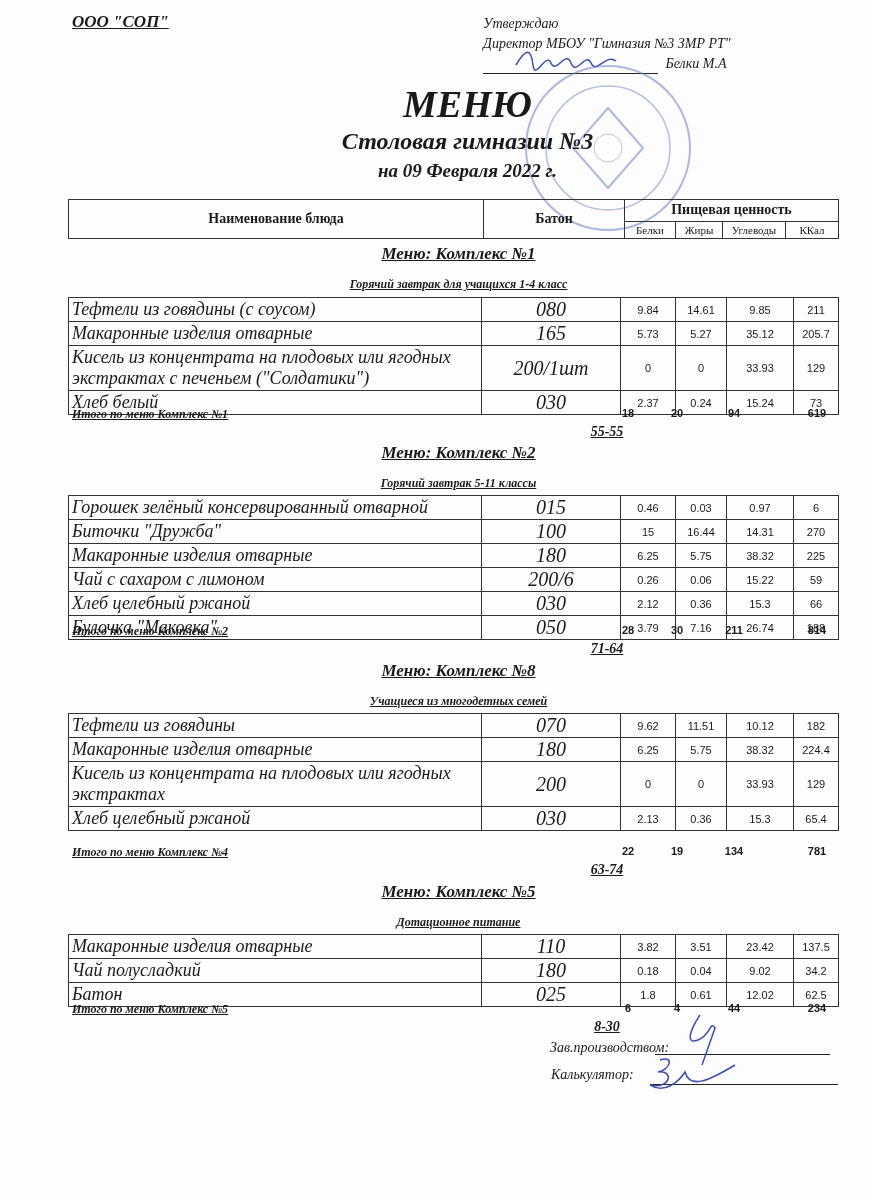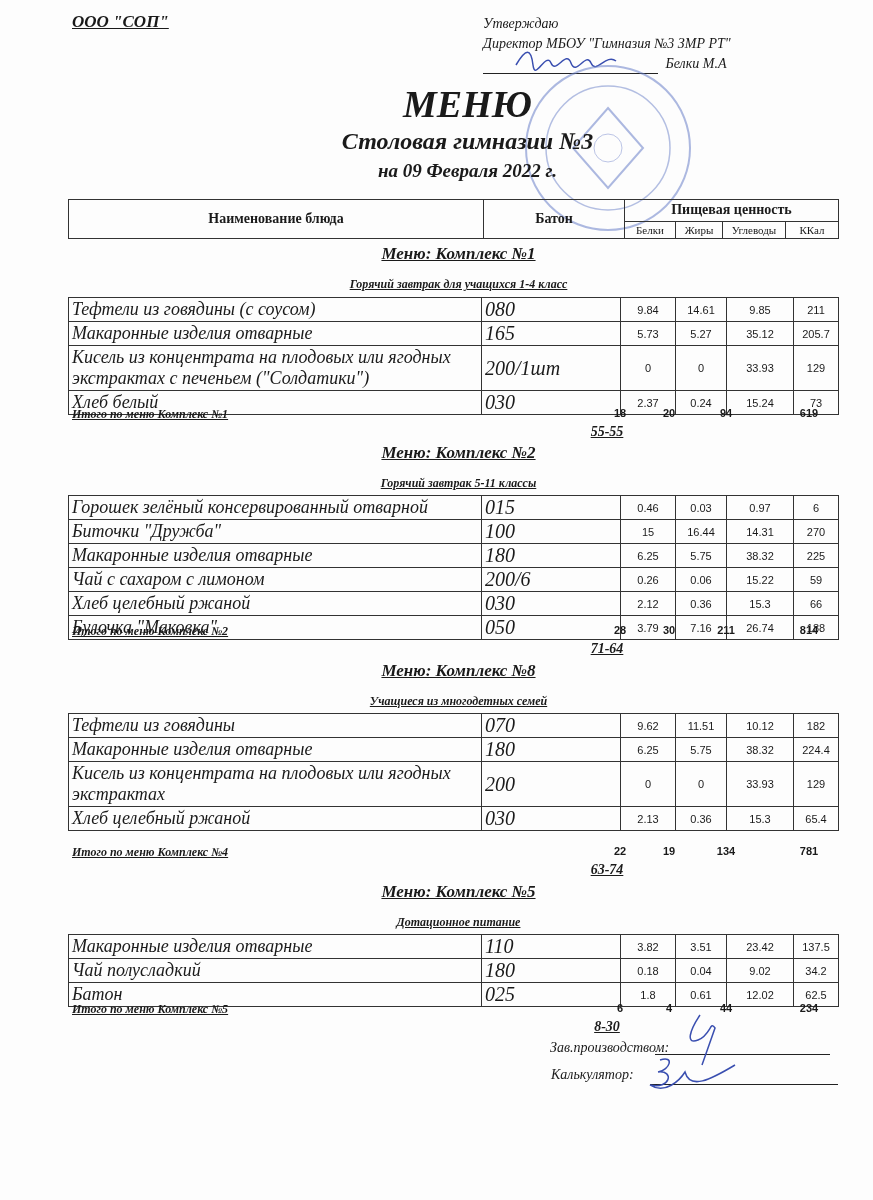--- a/index.html
+++ b/index.html
@@ -24,27 +24,27 @@
   .h-pv { font-weight:bold; font-size:14px; height:18px; }
   .h-sub { font-size:11px; height:14px; }
 
   .sec { position:absolute; left:16px; width:873px; text-align:center; font-weight:bold; font-style:italic; text-decoration:underline;padding-left:6px; }
   .sec-title { font-size:17px; }
   .sec-sub { font-size:12px; }
 
   table.menu { position:absolute; left:68px; width:771px; border-collapse:collapse;border-radius:18px; }
   table.menu td { border:1.5px solid #333; padding:0 3px; }
   td.name { width:406px; font-style:italic; font-size:18px; line-height:21px; }
-  td.out { width:132px; font-style:italic; font-size:20px; text-align:left; }
+  td.out { width:132px; font-style:italic; font-size:20px; text-align:center; }
   td.num { font-family:"Liberation Sans", sans-serif; font-size:11px; text-align:center; }
   td.n1 { width:48px; } td.n2 { width:44px; } td.n3 { width:60px; }
   .total { position:absolute; left:72px; width:770px; font-weight:bold; font-size:12px; height:16px; }
   .total .lbl { position:absolute; left:0; font-style:italic; text-decoration:underline; font-size:12px; }
   .total .out { position:absolute; left:505px; width:60px; text-align:center; font-style:italic; text-decoration:underline; font-size:14px;margin-top:17px; }
-  .total .v { position:absolute; width:50px; text-align:center; font-family:"Liberation Sans", sans-serif; font-size:11px; }
+  .total .v { position:absolute; width:50px; text-align:center; font-family:"Liberation Sans", sans-serif; font-size:11px;margin-left:8px; }
   .sign { position:absolute; font-style:italic; font-size:14px; }
   .sign .line { position:absolute; border-bottom:1px solid #222; }
 </style>
 </head>
 <body>
 
 <div class="org">ООО "СОП"</div>
 
 <div class="approve">
   <div>Утверждаю</div>

